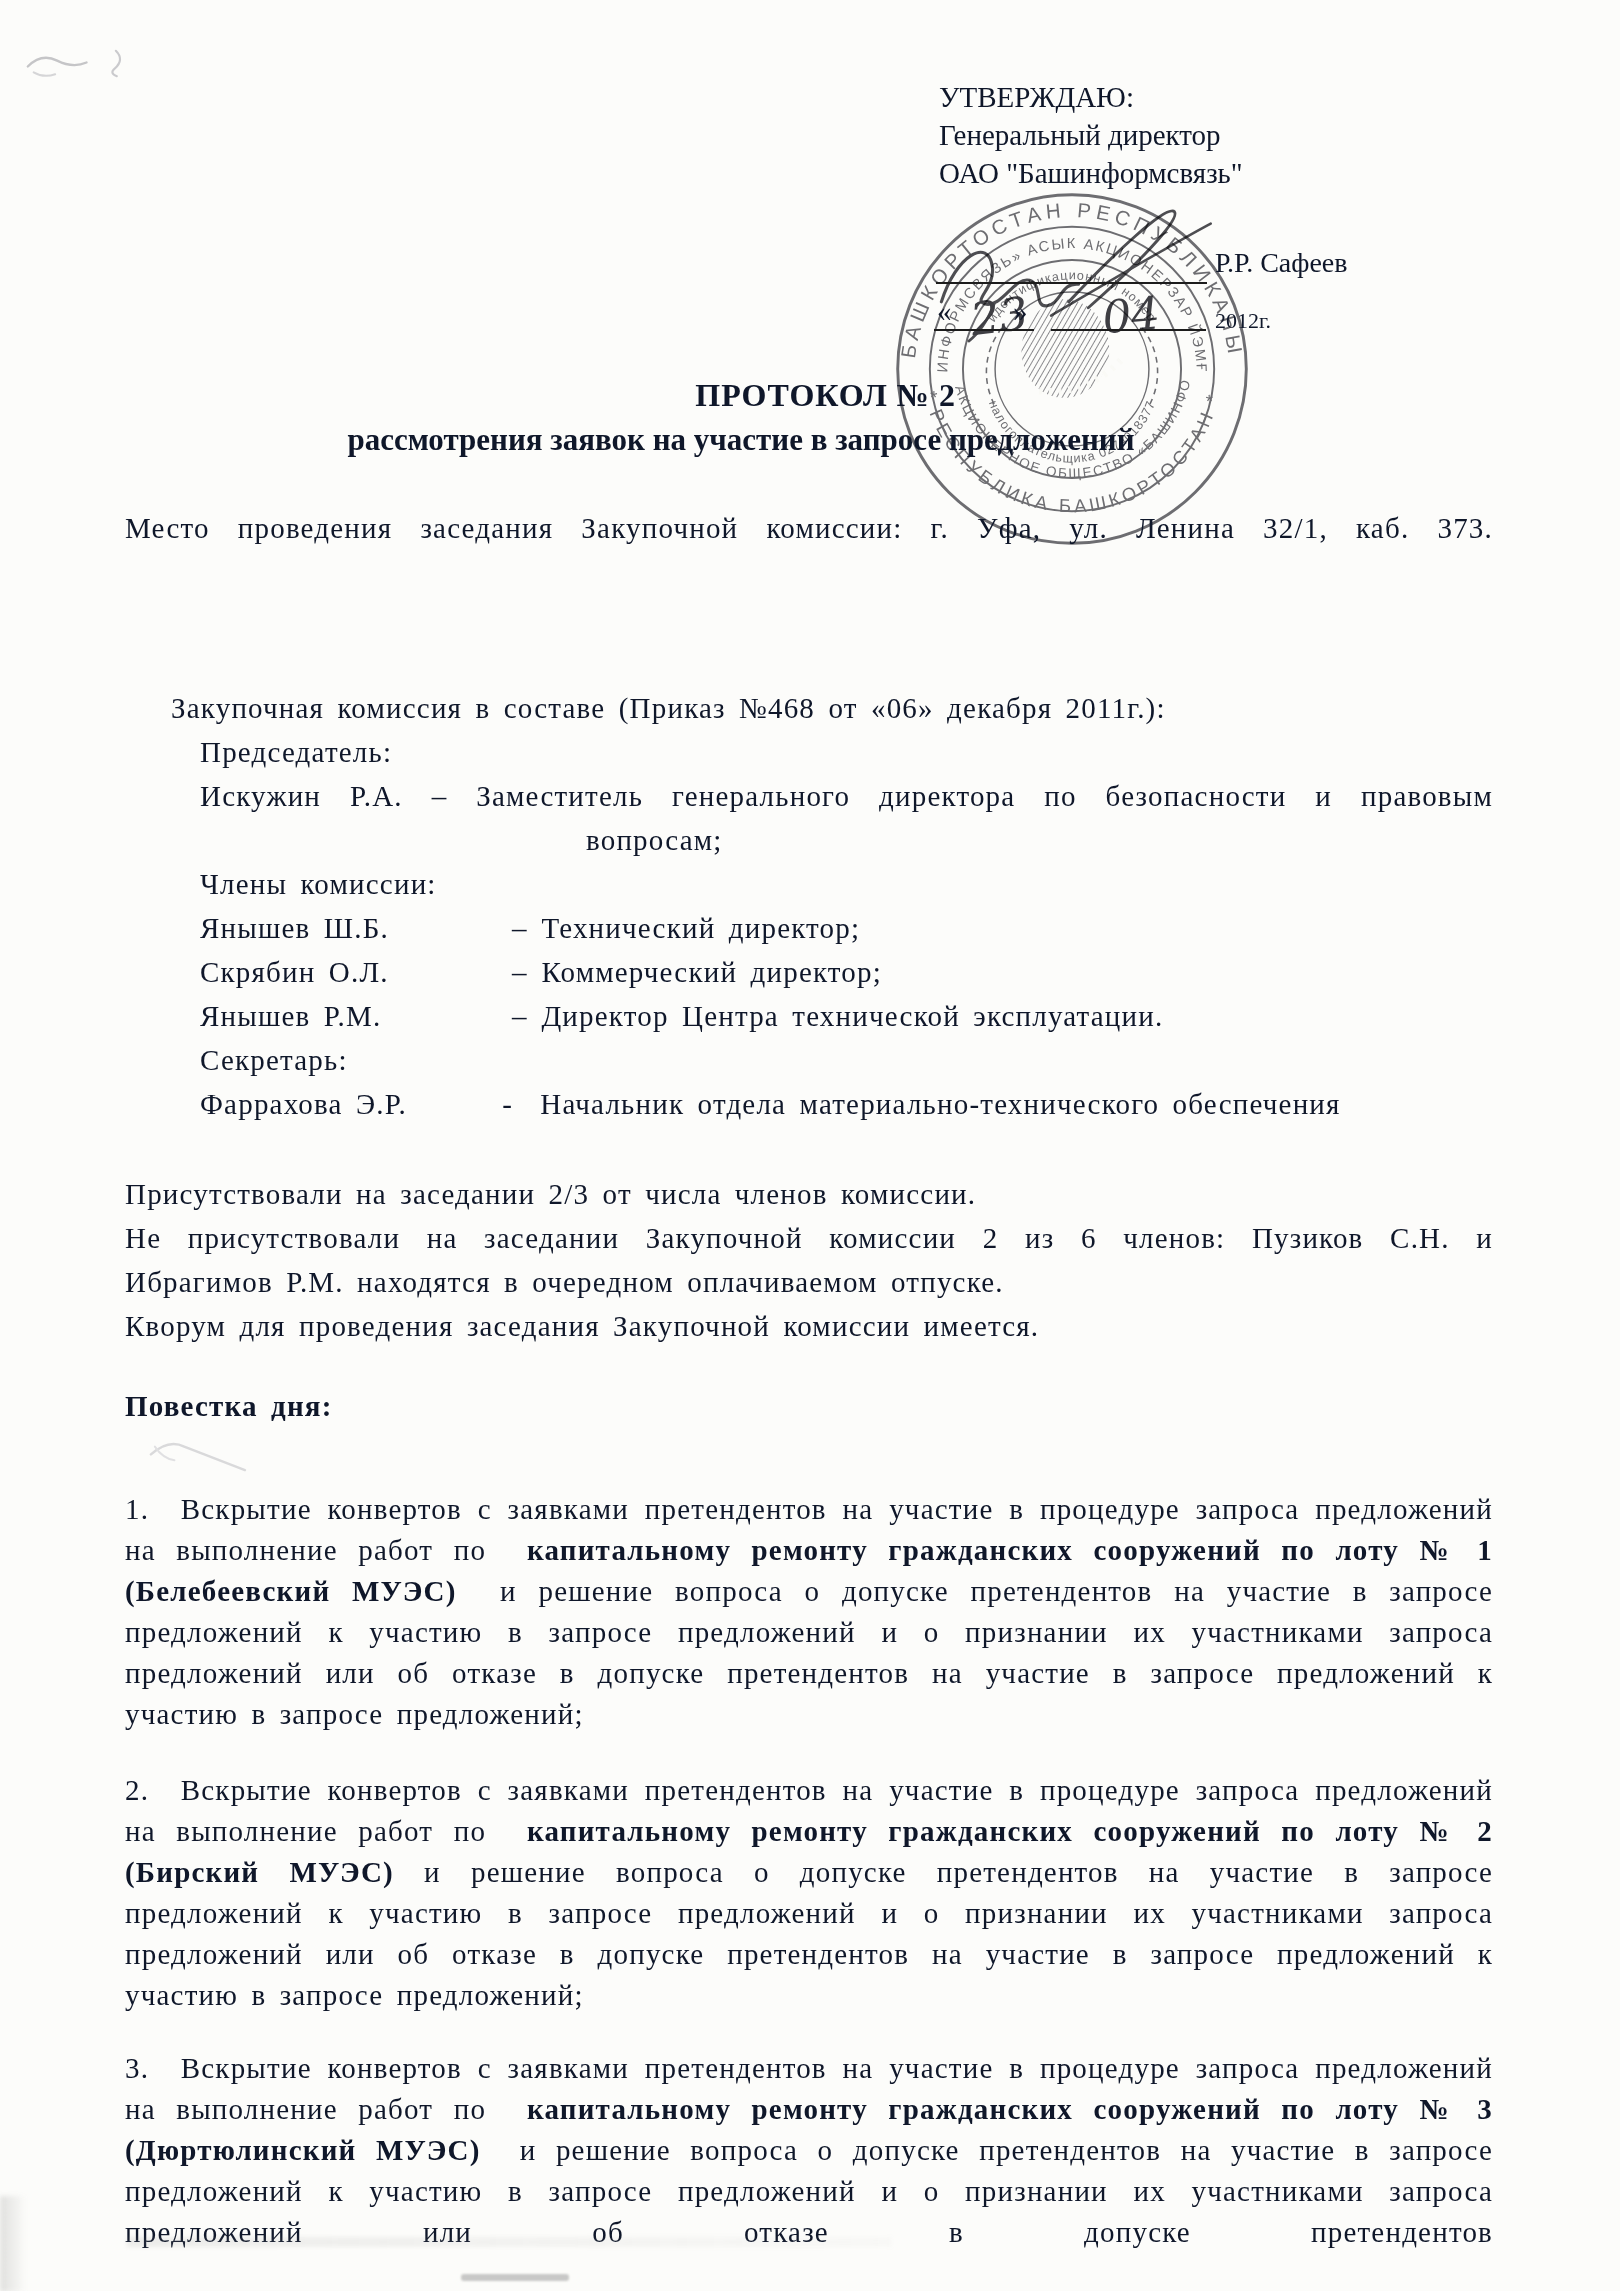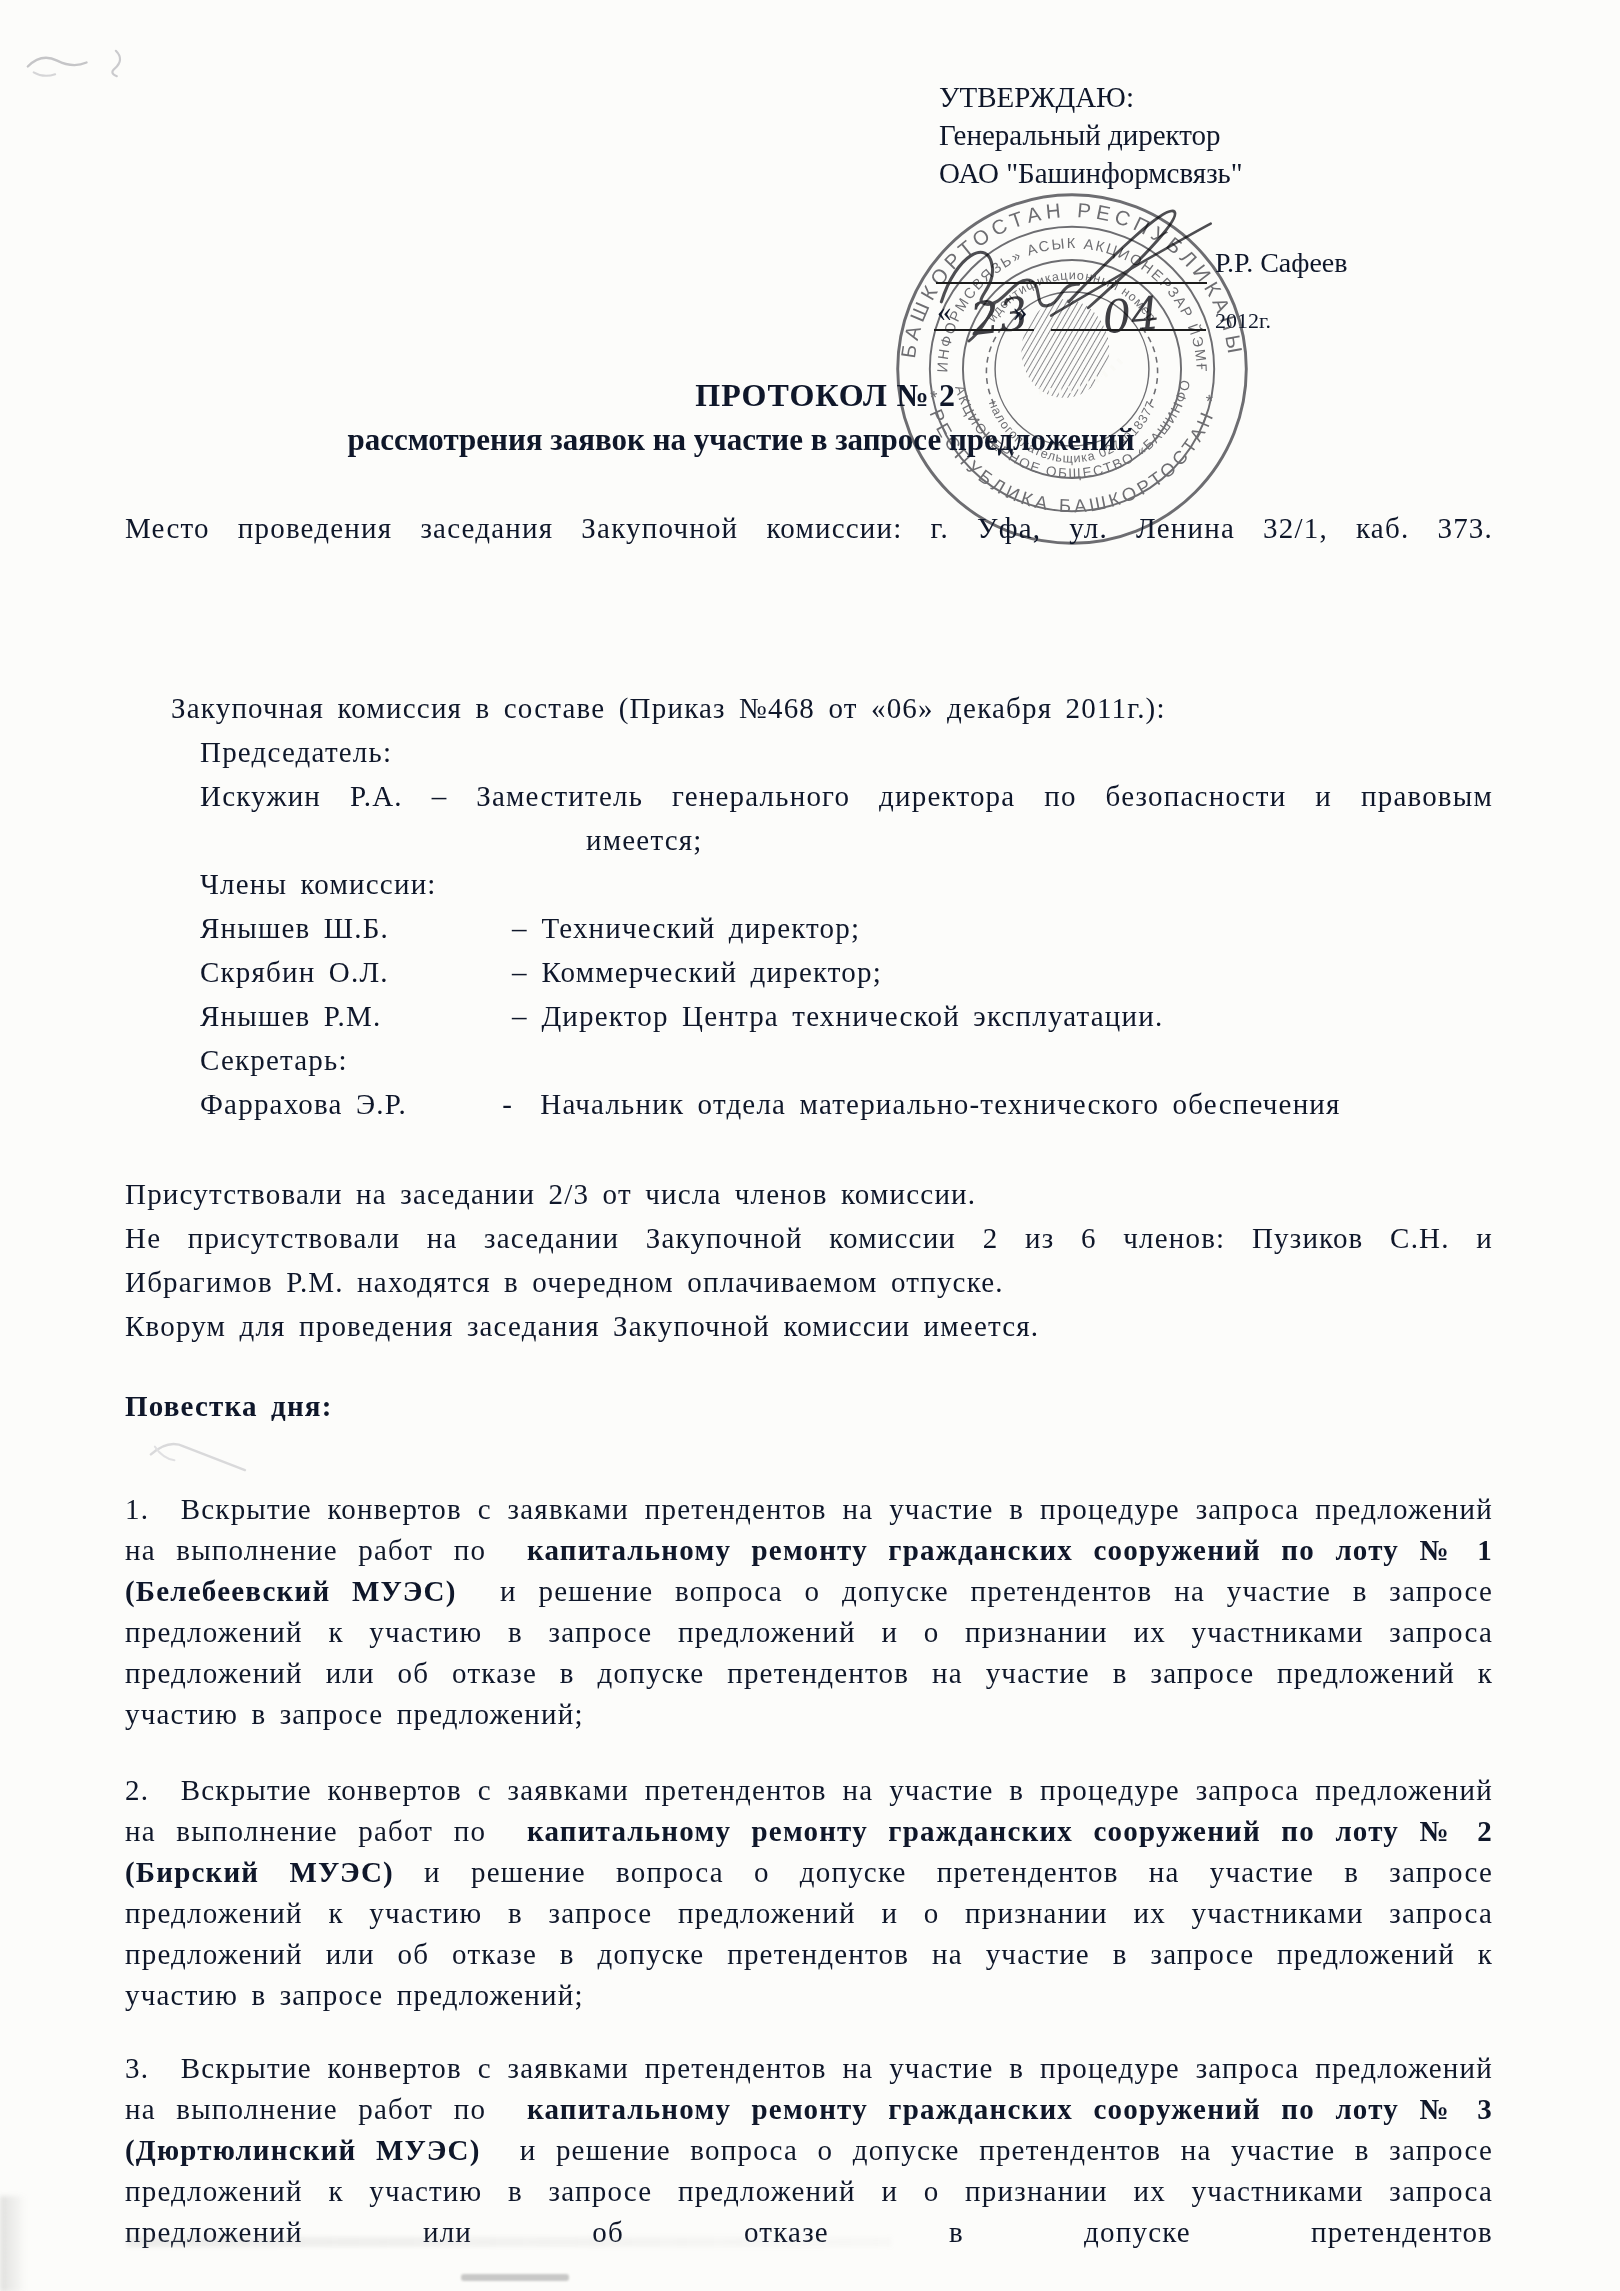--- a/index.html
+++ b/index.html
@@ -143,21 +143,21 @@
   <div class="title2">рассмотрения заявок на участие в запросе предложений</div>
 
   <div class="blk meta">
     <p class="stretch">Место проведения заседания Закупочной комиссии: г. Уфа, ул. Ленина 32/1, каб. 373.</p>
   </div>
 
   <div class="blk commission">
     <p class="c-intro">Закупочная комиссия в составе (Приказ №468 от «06» декабря 2011г.):</p>
     <p class="c-ind">Председатель:</p>
     <p class="c-ind stretch">Искужин Р.А. – Заместитель генерального директора по безопасности и правовым</p>
-    <p class="c-wrap2">имеется;</p>
+    <p class="c-wrap2">вопросам;</p>
     <p class="c-ind">Члены комиссии:</p>
     <div>
         <p class="member-row"><span class="m-name">Янышев Ш.Б.</span><span class="m-dash">–</span><span>Технический директор;</span></p>
         <p class="member-row"><span class="m-name">Скрябин О.Л.</span><span class="m-dash">–</span><span>Коммерческий директор;</span></p>
         <p class="member-row"><span class="m-name">Янышев Р.М.</span><span class="m-dash">–</span><span>Директор Центра технической эксплуатации.</span></p>
       </div>
     <p class="c-ind">Секретарь:</p>
     <p class="c-ind">
       <span class="m-name-sec">Фаррахова Э.Р.</span>
       <span class="m-dash">-</span>

